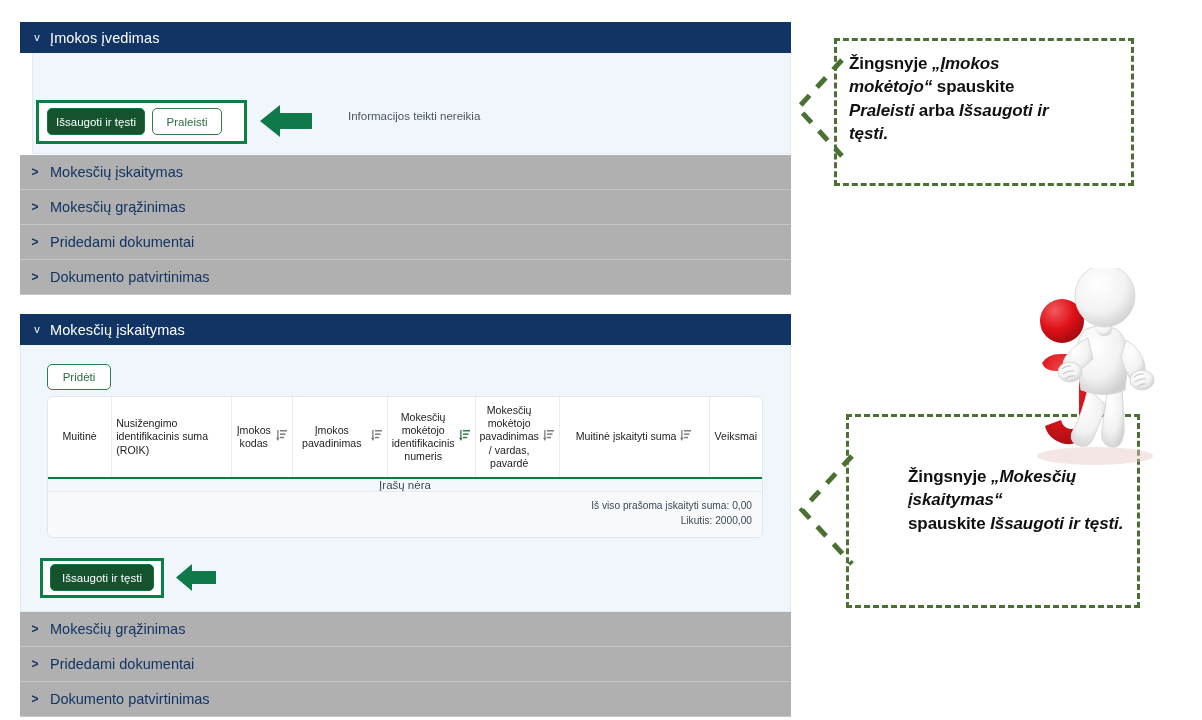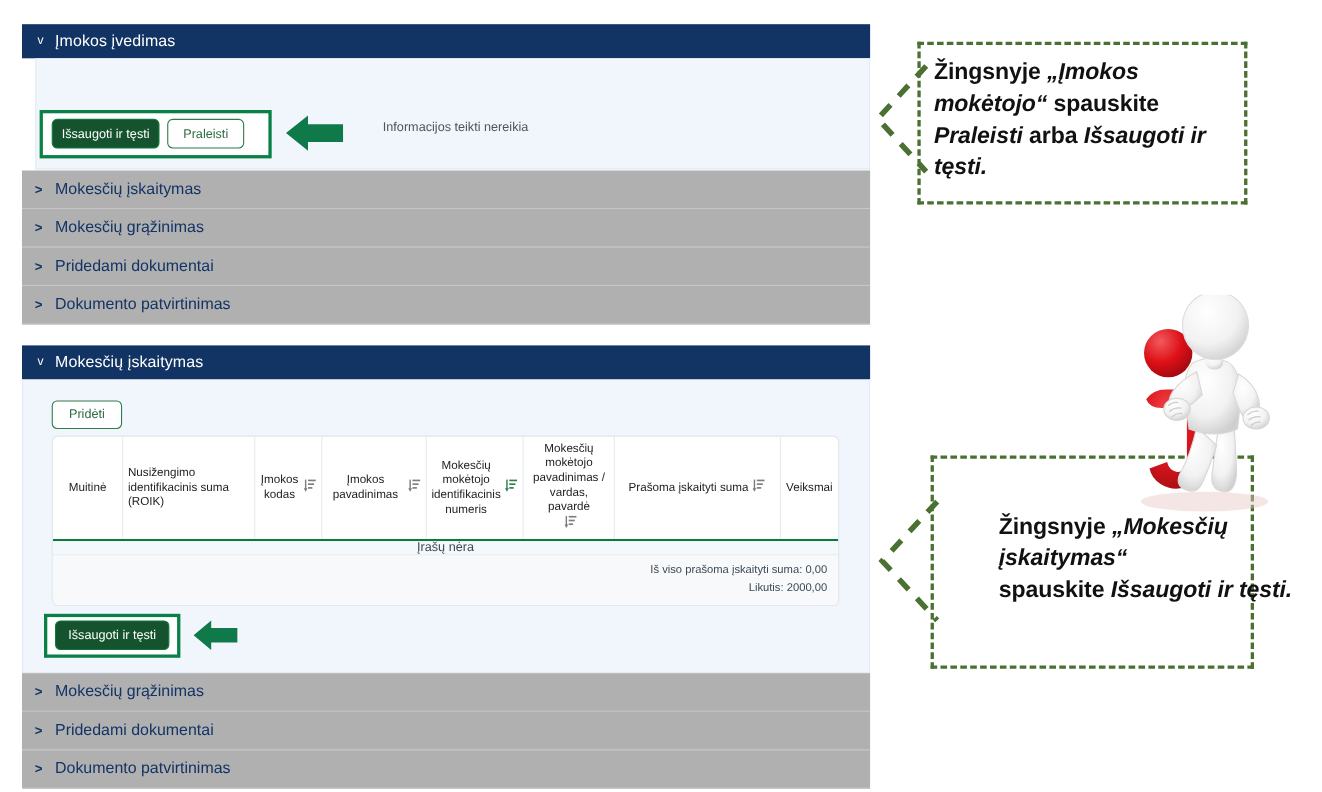--- a/index.html
+++ b/index.html
@@ -80,21 +80,21 @@
     background:#f7f9fb;text-align:right;font-size:10.2px;color:#3c4a56;
     padding:6px 10px 8px 0;line-height:1.5;
   }
 
   
   .callout{
     position:absolute;box-sizing:border-box;
     border:3px dashed #4a7032;background:transparent;
   }
   .callout-text{
-    position:absolute;font-size:21px;font-weight:bold;color:#111111;
+    position:absolute;font-size:17px;font-weight:bold;color:#111111;
     line-height:1.37;letter-spacing:-.1px;
   }
   .callout-text i{font-style:italic;}
   .tail{position:absolute;}
   .tail svg{display:block;}
 
   
   .mascot{position:absolute;}
 </style>
 </head>
@@ -198,36 +198,36 @@
               <g fill="#2f7d4a">
                 <rect x="4" y="1" width="7" height="1.5"></rect>
                 <rect x="4" y="4.4" width="5.5" height="1.5"></rect>
                 <rect x="4" y="7.8" width="4" height="1.5"></rect>
                 <rect x="1.2" y="1" width="1.3" height="8.5"></rect>
                 <polygon points="0.1,8.8 3.6,8.8 1.85,12"></polygon>
               </g>
             </svg>
         </span>
       </div>
-      <div class="th" style="width:84px;flex-direction:column;">
+      <div class="th" style="width:84px;">
         <span class="lbl">Mokesčių mokėtojo pavadinimas / vardas, pavardė</span>
         <span class="sorticon">
           <svg width="12" height="13" viewBox="0 0 12 13">
               <g fill="#7d7d7d">
                 <rect x="4" y="1" width="7" height="1.5"></rect>
                 <rect x="4" y="4.4" width="5.5" height="1.5"></rect>
                 <rect x="4" y="7.8" width="4" height="1.5"></rect>
                 <rect x="1.2" y="1" width="1.3" height="8.5"></rect>
                 <polygon points="0.1,8.8 3.6,8.8 1.85,12"></polygon>
               </g>
             </svg>
         </span>
       </div>
       <div class="th" style="width:152px;">
-        <span class="lbl">Prašoma įskaityti suma</span>
+        <span class="lbl">Muitinė įskaityti suma</span>
         <span class="sorticon">
           <svg width="12" height="13" viewBox="0 0 12 13">
               <g fill="#7d7d7d">
                 <rect x="4" y="1" width="7" height="1.5"></rect>
                 <rect x="4" y="4.4" width="5.5" height="1.5"></rect>
                 <rect x="4" y="7.8" width="4" height="1.5"></rect>
                 <rect x="1.2" y="1" width="1.3" height="8.5"></rect>
                 <polygon points="0.1,8.8 3.6,8.8 1.85,12"></polygon>
               </g>
             </svg>

